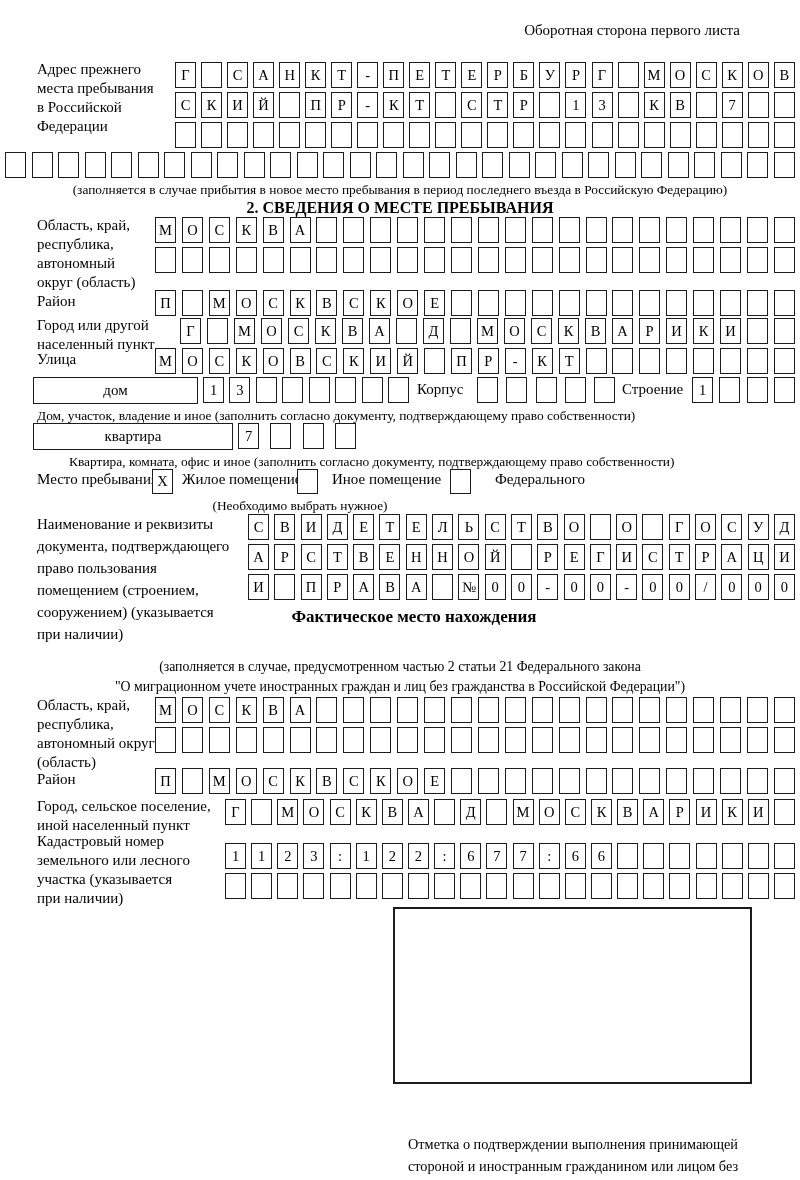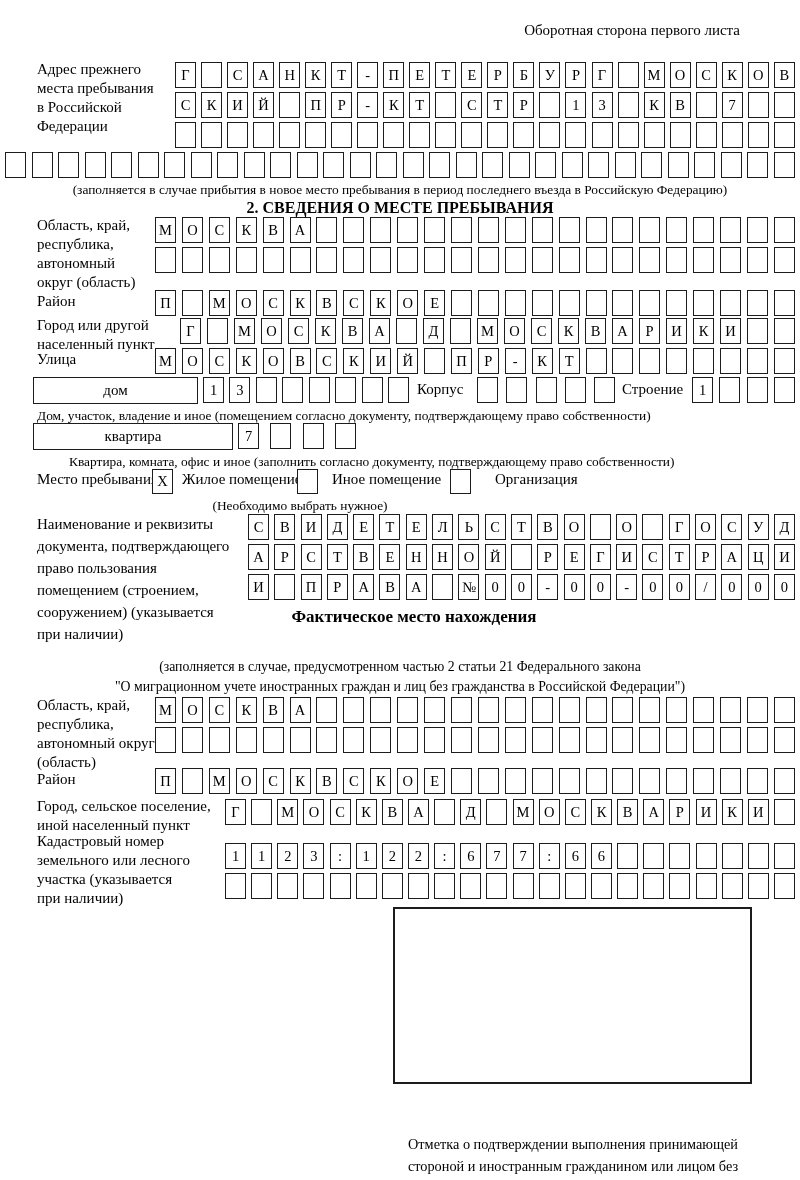--- a/index.html
+++ b/index.html
@@ -317,40 +317,40 @@
     <span class="cell"></span>
     <span class="cell"></span>
   </div>
 <div class="abs label" style="top:380px;left:622px;">Строение</div>
 <div class="cellrow" style="top:377px;left:692px;width:103px;">
     <span class="cell">1</span>
     <span class="cell"></span>
     <span class="cell"></span>
     <span class="cell"></span>
   </div>
-<div class="abs caption" style="top:407px;left:37px;">Дом, участок, владение и иное (помещением согласно документу, подтверждающему право собственности)</div>
+<div class="abs caption" style="top:407px;left:37px;">Дом, участок, владение и иное (заполнить согласно документу, подтверждающему право собственности)</div>
 
 <div class="widebox" style="top:423px;left:33px;width:200px;">
   <span>квартира</span>
 </div>
 <div class="cellrow" style="top:423px;left:238px;width:118px;">
     <span class="cell">7</span>
     <span class="cell"></span>
     <span class="cell"></span>
     <span class="cell"></span>
   </div>
 <div class="abs caption" style="top:453px;left:37px;margin-left:32px;">Квартира, комната, офис и иное (заполнить согласно документу, подтверждающему право собственности)</div>
 
 <div class="abs label" style="top:470px;left:37px;">Место пребывания:</div>
 <div class="cbox" style="top:469px;left:152px;">X</div>
 <div class="abs label" style="top:470px;left:182px;">Жилое помещение</div>
 <div class="cbox" style="top:469px;left:297px;"></div>
 <div class="abs label" style="top:470px;left:332px;">Иное помещение</div>
 <div class="cbox" style="top:469px;left:450px;"></div>
-<div class="abs label" style="top:470px;left:495px;">Организация</div>
+<div class="abs label" style="top:470px;left:495px;">Федерального</div>
 <div class="abs caption" style="top:497px;left:150px;width:300px;text-align:center;">(Необходимо выбрать нужное)</div>
 
 <div class="abs label" style="top:513px;left:37px;width:210px;line-height:22px;">Наименование и реквизиты
 документа, подтверждающего
 право пользования
 помещением (строением,
 сооружением) (указывается
 при наличии)</div>
 <div class="cellrow" style="top:514px;left:248px;width:547px;">
     <span class="cell">С</span>

